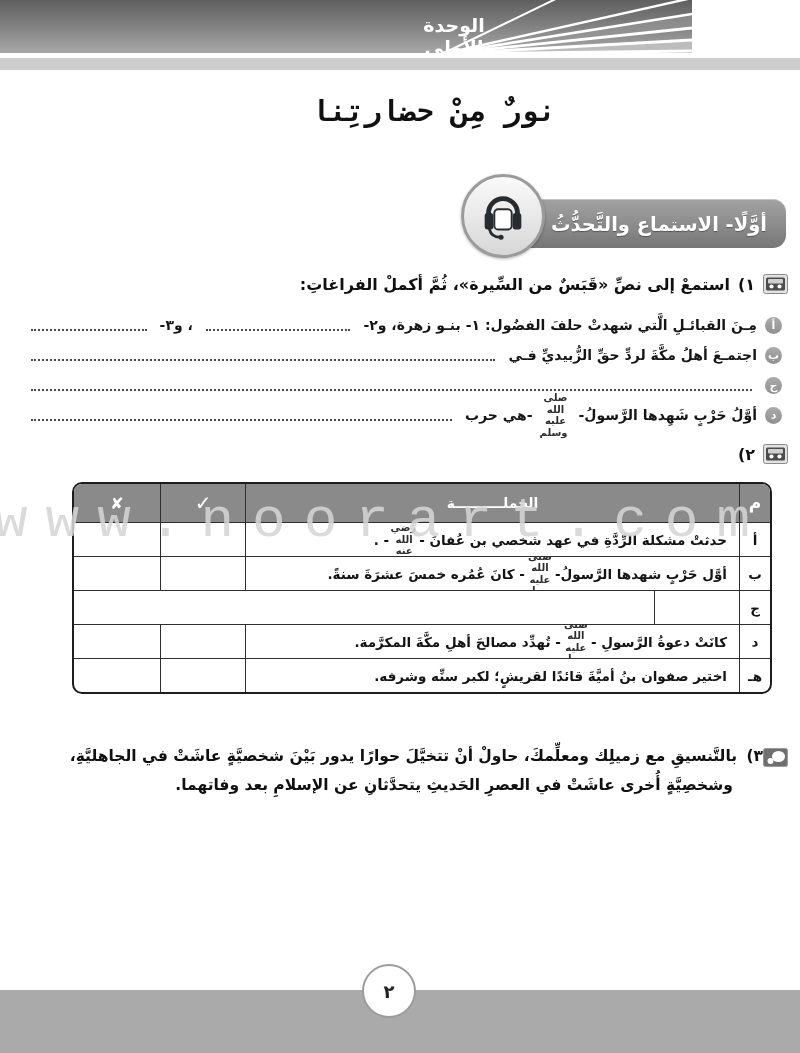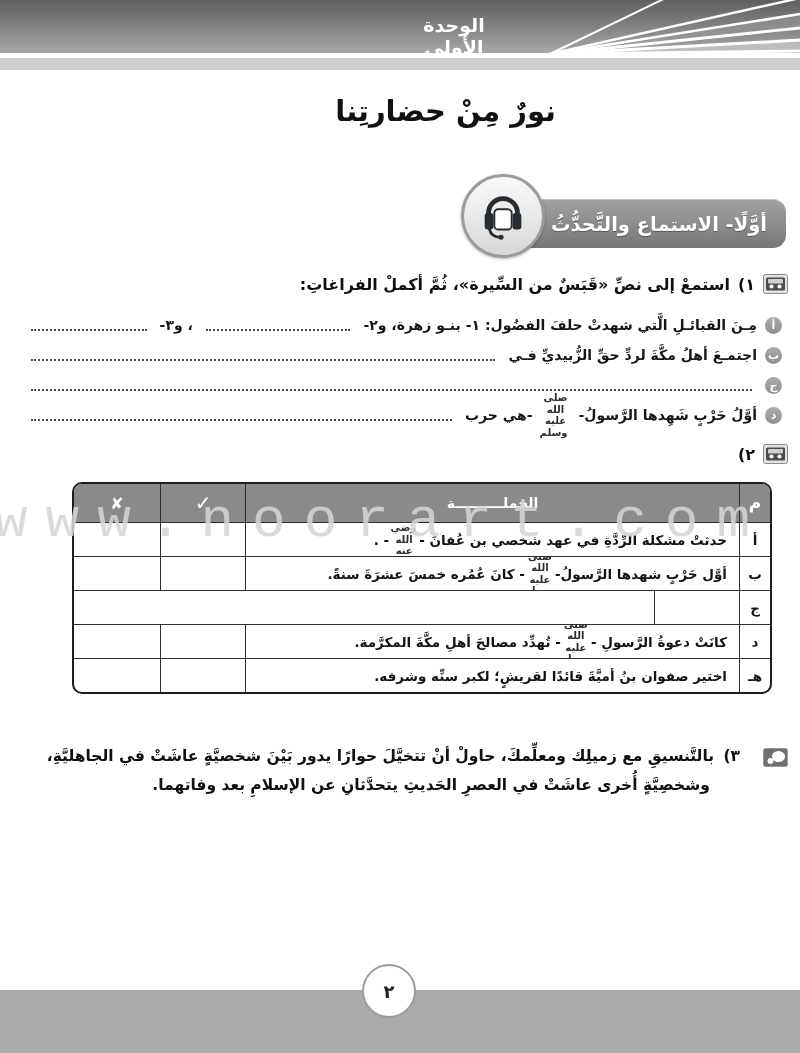--- a/index.html
+++ b/index.html
@@ -4,39 +4,39 @@
 <style>
   html,body { margin:0; padding:0; background:#e9e9e9; }
   .page {
     position:relative; width:800px; height:1053px; margin:0 auto;
     background:#ffffff; overflow:hidden;
     font-family:"DejaVu Sans", sans-serif; color:#1b1b1b;
   }
 
   
   .top-band {
-    position:absolute; left:0; top:0; width:800px; height:53px;
+    position:absolute; left:0; top:0; width:692px; height:53px;
     background:linear-gradient(180deg,#5f5f5f 0%,#7e7e7e 45%,#a8a8a8 100%);
   }
   .unit-label {
     position:absolute; left:392px; top:14px; width:124px;
     text-align:center; color:#ffffff; font-weight:bold; font-size:19px;
     direction:rtl;
   }
   .fan { position:absolute; right:0; top:0; }
   .gray-strip {
     position:absolute; left:0; top:58px; width:800px; height:12px;
     background:#cdcdcd;
   }
 
   
   .page-title {
     position:absolute; left:300px; top:94px; width:256px;
     direction:rtl; text-align:right;
-    font-size:29px; font-weight:bold; color:#111;
+    font-size:29px; font-weight:bold; color:#111;font-family:Liberation Mono, monospace;
   }
 
   
   .section-banner {
     position:absolute; left:480px; top:199px; width:306px; height:49px;
     border-radius:13px;
     background:linear-gradient(180deg,#a2a2a2 0%,#8b8b8b 55%,#767676 100%);
     box-shadow:inset 0 1px 0 rgba(255,255,255,.35);
   }
   .section-banner .label {
@@ -112,21 +112,21 @@
 
   
   .watermark {
     position:absolute; left:-6px; top:489px; z-index:10;
     font-family:"Liberation Mono","DejaVu Sans Mono",monospace;
     font-size:56px; letter-spacing:18px; white-space:nowrap;
     color:#d5d5d5; opacity:.88; pointer-events:none;
   }
 
   
-  .ex3 { top:742px; display:flex; gap:23px; align-items:flex-start; }
+  .ex3 { top:742px; display:flex; gap:0; align-items:flex-start; }
   .ex3 .mini-icon { margin-top:6px; }
   .ex3-text {
     flex:1 1 auto; text-align:right; direction:rtl;
     font-size:15.5px; font-weight:bold; line-height:29px; color:#101010;
     padding-right:30px; text-indent:-30px;
   }
   .ex3-text .num { margin-left:4px; }
 
   
   .footer-band {

